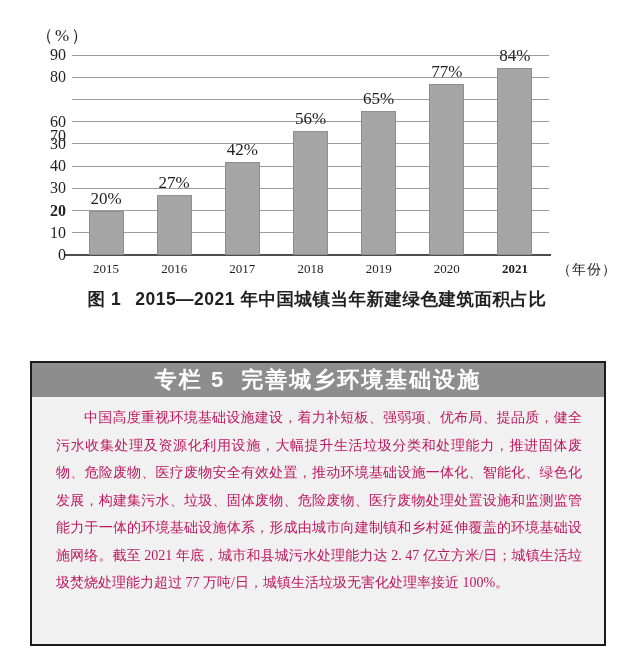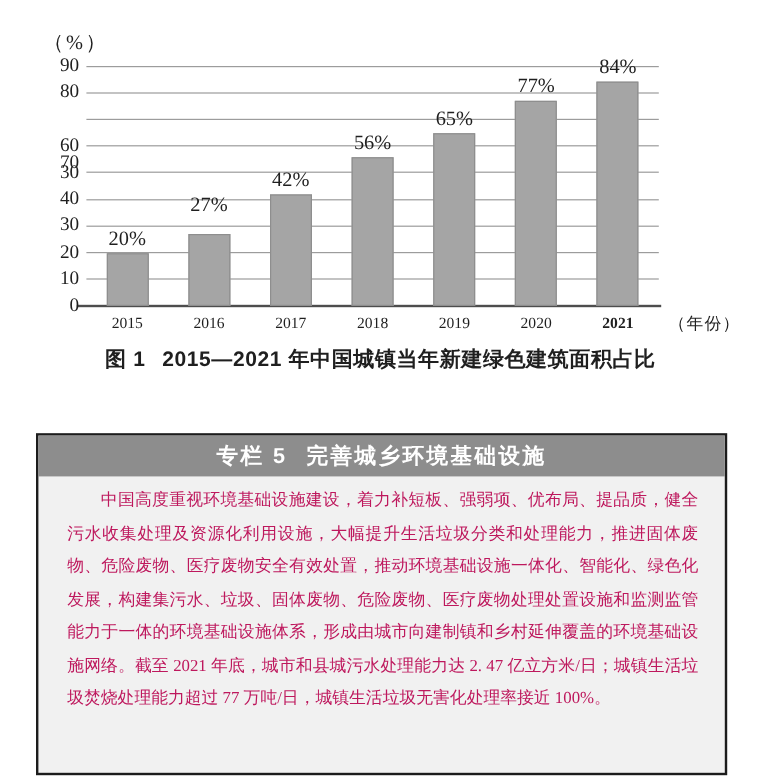--- a/index.html
+++ b/index.html
@@ -22,58 +22,58 @@
   .caption{position:absolute;left:0;top:287px;width:634px;text-align:center;
            font-family:Liberation Sans, sans-serif;
            font-weight:bold;font-size:17.5px;letter-spacing:0.5px;}
   .caption .cap-label{margin-right:14px;}
 
   
   .panel{position:absolute;left:30px;top:361px;width:572px;height:281px;
          border:2px solid #1c1c1c;background:#f1f1f1;}
   .panel-header{background:#8d8d8d;color:#ffffff;text-align:center;
                 font-family:"Liberation Sans","DejaVu Sans",sans-serif;
-                font-weight:bold;font-size:18px;letter-spacing:2px;
+                font-weight:bold;font-size:22px;letter-spacing:2px;
                 height:34px;line-height:34px;}
   .panel-header .hdr-label{margin-right:16px;}
   .panel-body{padding:7px 22px 0 24px;}
   .panel-body p{margin:0;font-size:14px;line-height:27.5px;text-align:justify;
                 text-indent:2em;color:#be185d;}
 </style>
 </head>
 <body>
 
 <div class="chart">
   <div class="unit-label">（%）</div>
   <div class="plot" id="plot">
       <div class="baseline" style="top: 199px;"></div>
       <div class="ytick" style="top: 191px;">0</div>
       <div class="gridline" style="top: 177.278px;"></div>
       <div class="ytick" style="top: 168.778px;">10</div>
       <div class="gridline" style="top: 155.056px;"></div>
-      <div class="ytick" style="top: 146.556px;">20</div>
+      <div class="ytick" style="top: 146.556px; font-weight: bold;">20</div>
       <div class="gridline" style="top: 132.833px;"></div>
       <div class="ytick" style="top: 124.333px;">30</div>
       <div class="gridline" style="top: 110.611px;"></div>
       <div class="ytick" style="top: 102.111px;">40</div>
       <div class="gridline" style="top: 88.3889px;"></div>
       <div class="ytick" style="top: 79.8889px;">30</div>
       <div class="gridline" style="top: 66.1667px;"></div>
       <div class="ytick" style="top: 57.6667px;">60</div>
       <div class="gridline" style="top: 43.9444px;"></div>
       <div class="ytick" style="top: 35.4444px; margin-top: 37px;">70</div>
       <div class="gridline" style="top: 21.7222px;"></div>
       <div class="ytick" style="top: 13.2222px;">80</div>
       <div class="gridline" style="top: -0.5px;"></div>
       <div class="ytick" style="top: -9px;">90</div>
       <div class="bar" style="left: 16.5714px; top: 155.556px; height: 44.4444px; background: rgb(165, 165, 165);"></div>
       <div class="bar-label" style="left: -0.928571px; top: 134.556px;">20%</div>
       <div class="xtick" style="left: -0.928571px;">2015</div>
       <div class="bar" style="left: 84.7143px; top: 140px; height: 60px; background: rgb(165, 165, 165);"></div>
-      <div class="bar-label" style="left: 67.2143px; top: 107px;">27%</div>
+      <div class="bar-label" style="left: 67.2143px; top: 119px;">27%</div>
       <div class="xtick" style="left: 67.2143px;">2016</div>
       <div class="bar" style="left: 152.857px; top: 106.667px; height: 93.3333px; background: rgb(165, 165, 165);"></div>
       <div class="bar-label" style="left: 135.357px; top: 85.6667px;">42%</div>
       <div class="xtick" style="left: 135.357px;">2017</div>
       <div class="bar" style="left: 221px; top: 75.5556px; height: 124.444px; background: rgb(165, 165, 165);"></div>
       <div class="bar-label" style="left: 203.5px; top: 54.5556px;">56%</div>
       <div class="xtick" style="left: 203.5px;">2018</div>
       <div class="bar" style="left: 289.143px; top: 55.5556px; height: 144.444px; background: rgb(165, 165, 165);"></div>
       <div class="bar-label" style="left: 271.643px; top: 34.5556px;">65%</div>
       <div class="xtick" style="left: 271.643px;">2019</div>

